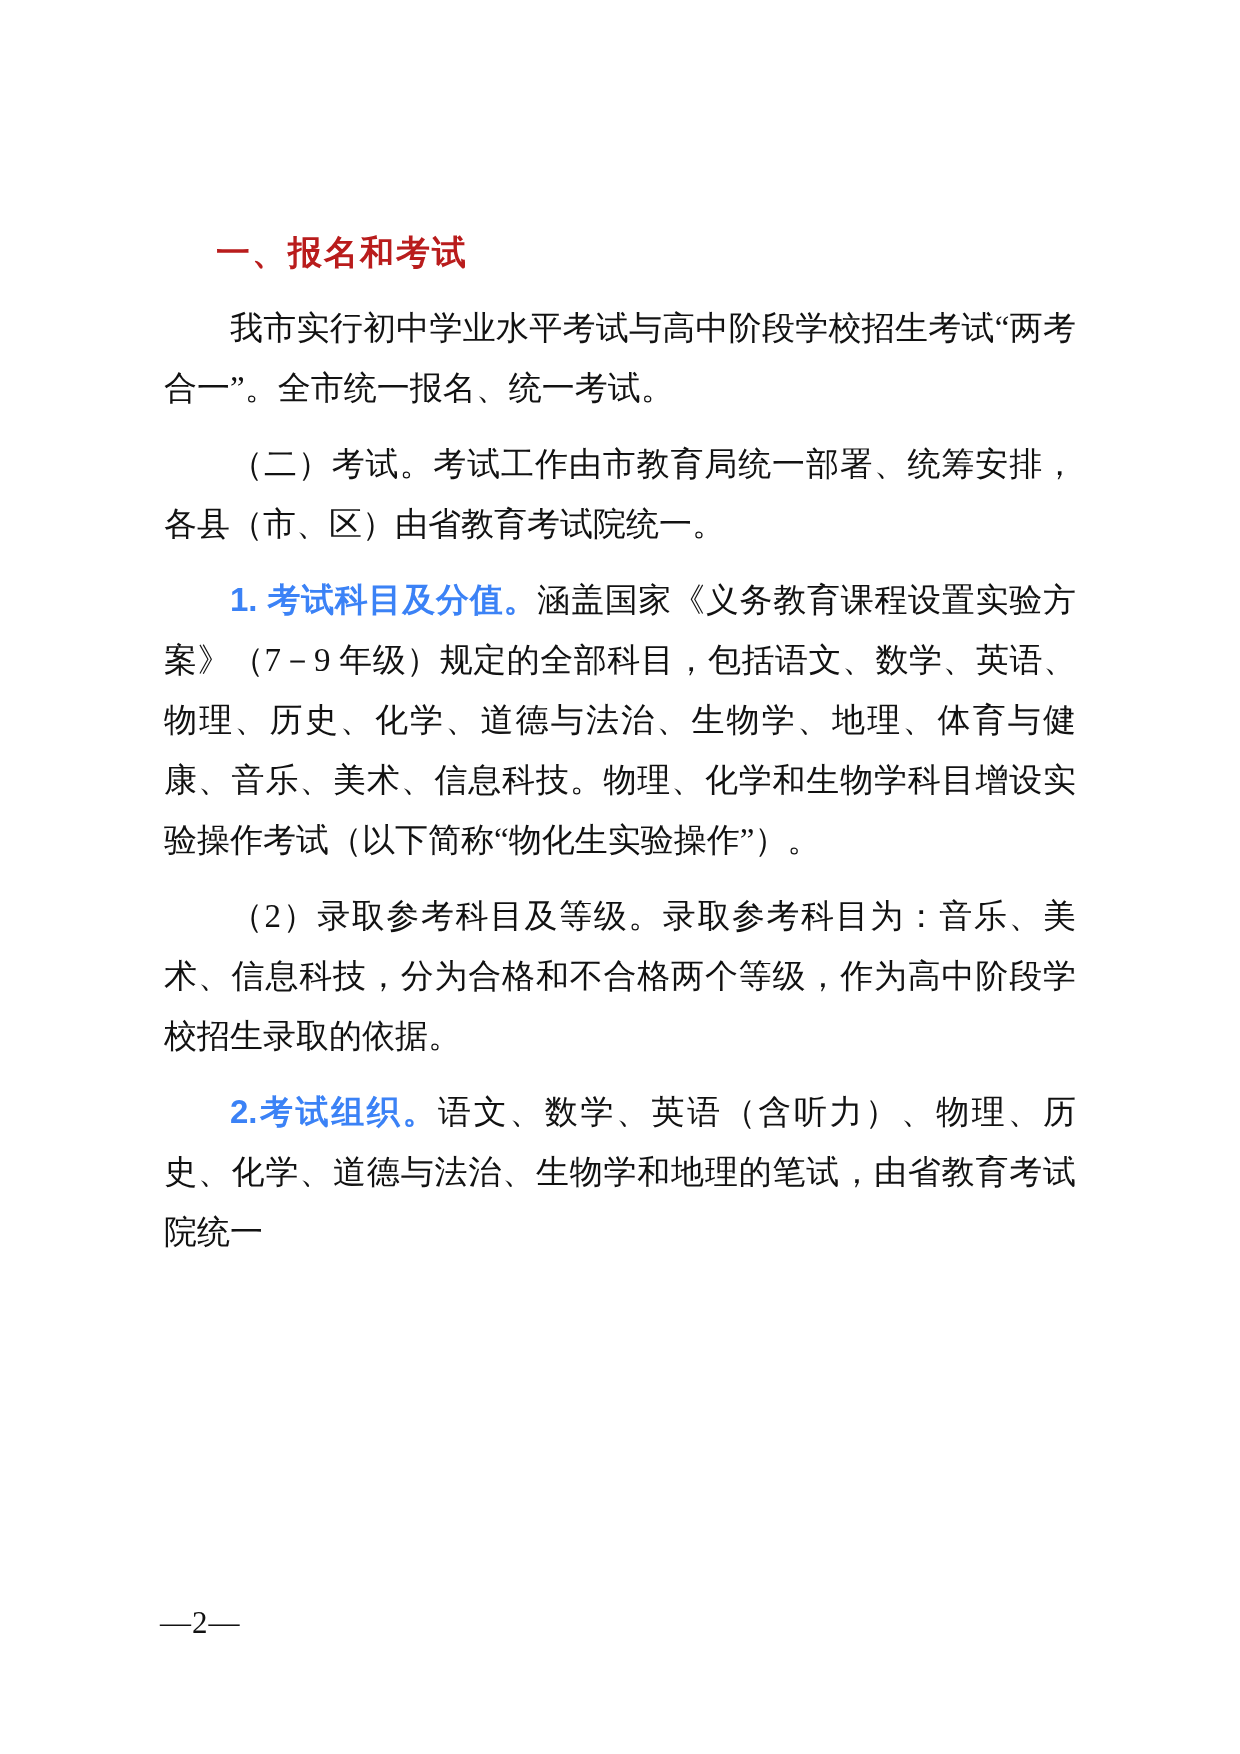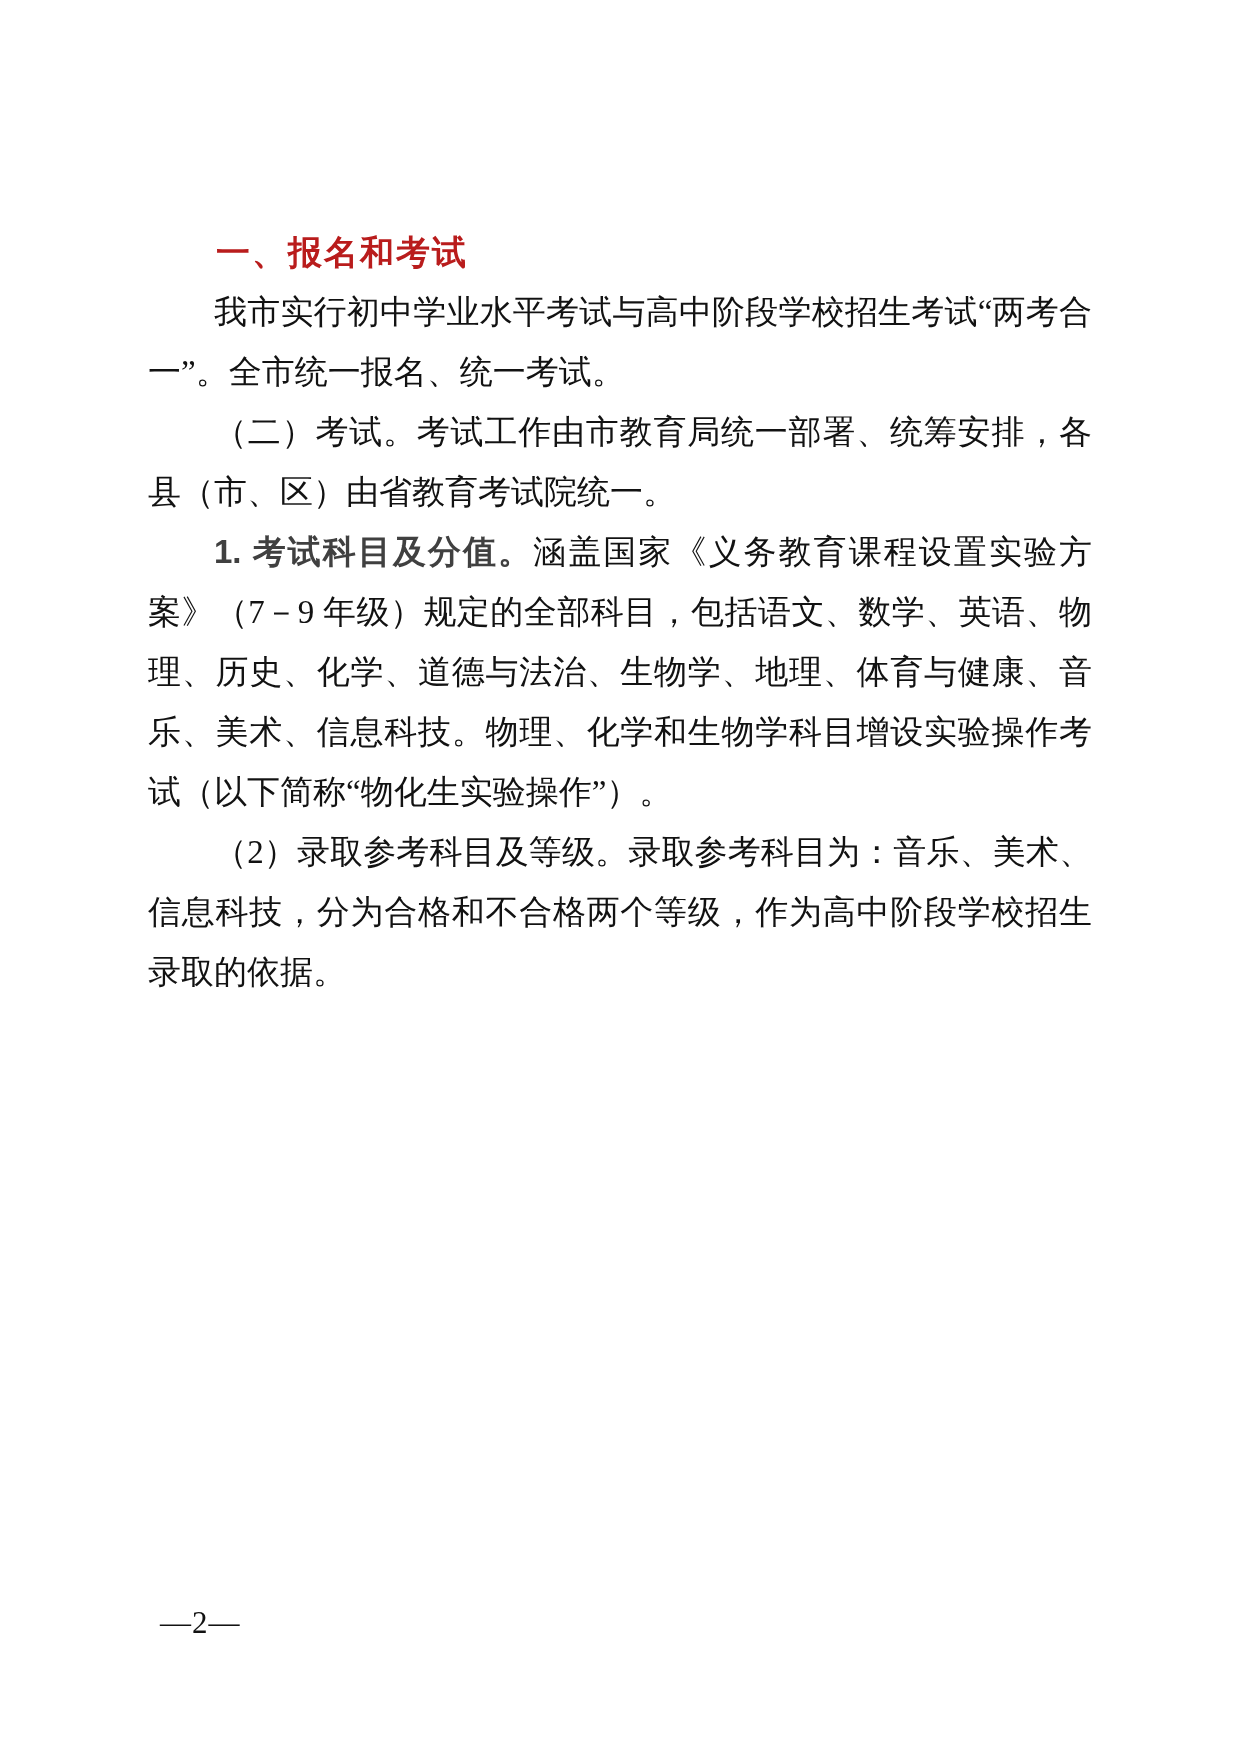--- a/index.html
+++ b/index.html
@@ -21,39 +21,39 @@
     top: 222px;
     width: 944px;
     color: #121212;
     font-family: "Liberation Serif", "DejaVu Serif", serif;
     font-size: 33px;
     line-height: 60px;
     text-align: justify;
     text-justify: inter-ideograph;
   }
   .content p {
-    margin: 0;
+    margin: 16px;
     padding: 0;
     text-indent: 2em;
   }
   h1.sec-heading {
     margin: 0;
     padding: 0;
     text-indent: 2em;
     font-family: "Liberation Sans", "DejaVu Sans", sans-serif;
     font-size: 34px;
     font-weight: 700;
     line-height: 60px;
     color: #b91c1c;
     letter-spacing: 2px;
   }
   .lead-bold {
     font-family: "Liberation Sans", "DejaVu Sans", sans-serif;
     font-weight: 700;
-    color: #404040;
+    color: #3b82f6;
   }
   .page-footer {
     position: absolute;
     left: 160px;
     top: 1605px;
     font-family: "Liberation Serif", "DejaVu Serif", serif;
     font-size: 31px;
     color: #121212;
     letter-spacing: 1px;
   }
@@ -69,19 +69,20 @@
     <p><span>我市实行初中学业水平考试与高中阶段学校招生考试“两考合一”。全市统一报名、统一考试。</span></p>
 
 
     <p><span>（二）考试。考试工作由市教育局统一部署、统筹安排，各县（市、区）由省教育考试院统一。</span></p>
 
     <p><span class="lead-bold">1. 考试科目及分值。</span><span>涵盖国家《义务教育课程设置实验方案》（7－9 年级）规定的全部科目，包括语文、数学、英语、物理、历史、化学、道德与法治、生物学、地理、体育与健康、音乐、美术、信息科技。物理、化学和生物学科目增设实验操作考试（以下简称“物化生实验操作”）。</span></p>
 
 
     <p><span>（2）录取参考科目及等级。录取参考科目为：音乐、美术、信息科技，分为合格和不合格两个等级，作为高中阶段学校招生录取的依据。</span></p>
 
+    <p><span class="lead-bold">2.考试组织。</span><span>语文、数学、英语（含听力）、物理、历史、化学、道德与法治、生物学和地理的笔试，由省教育考试院统一</span></p>
 
   </div>
 
   <div class="page-footer">
     <span>—2—</span>
   </div>
 </div>
 
 </body></html>

